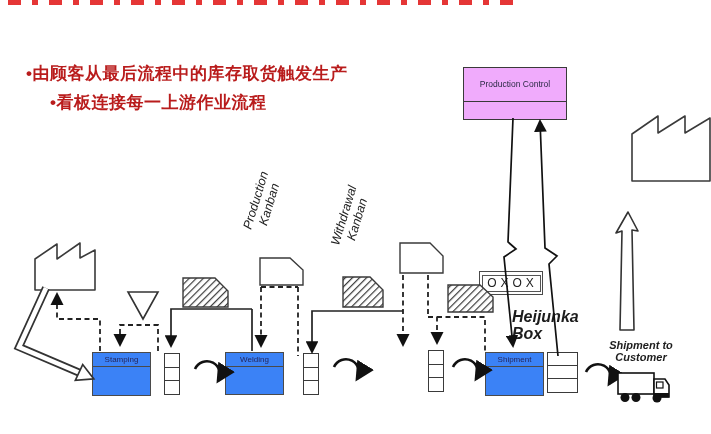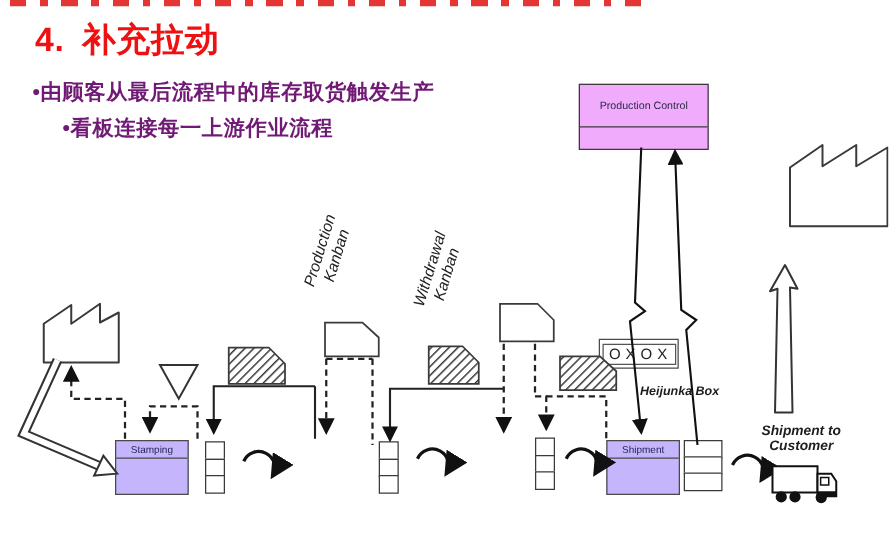--- a/index.html
+++ b/index.html
@@ -8,31 +8,31 @@
   .abs{position:absolute;}
 
   
   .red-frag{left:8px;top:0;width:512px;height:5px;
     background:repeating-linear-gradient(90deg,#e01212 0 13px,transparent 13px 24px,#e01212 24px 30px,transparent 30px 41px);
     opacity:.85;}
 
   
   .title{left:28px;top:14px;color:#ee1111;font-weight:bold;font-size:27px;letter-spacing:.5px;}
   .title .num{margin-right:14px;}
-  .bullet{left:26px;color:#701a75;font-weight:600;font-size:17px;letter-spacing:.5px;text-align:right;}
+  .bullet{left:26px;color:#b91c1c;font-weight:600;font-size:17px;letter-spacing:.5px;text-align:right;}
   .b1{top:62px;} .b2{top:91px;margin-left:24px;}
 
   
   .pc-box{left:463px;top:67px;width:102px;height:51px;border:1.5px solid #3a3a3a;background:#f0abfc;}
   .pc-box .divider{position:absolute;left:0;right:0;top:33px;border-top:1.3px solid #3a3a3a;}
   .pc-box .lbl{position:absolute;left:0;right:0;top:11px;text-align:center;
                font-size:8.5px;color:#2a2a44;}
 
   
-  .proc{border:1.5px solid #4a4a4a;background:#c4b5fd;}
+  .proc{border:1.5px solid #4a4a4a;background:#3b82f6;}
   .proc .hdr{height:13px;border-bottom:1.4px solid #4a4a4a;display:flex;align-items:center;justify-content:center;
              font-size:8px;color:#26265a;}
   .p-stamping{left:92px;top:352px;width:57px;height:42px;}
   .p-welding {left:225px;top:352px;width:57px;height:41px;}
   .p-paint   {left:365px;top:351px;width:58px;height:43px;}
   .p-assembly{left:485px;top:352px;width:57px;height:42px;}
 
   
   .stack .cell{border:1.4px solid #3a3a3a;background:#fff;margin-top:-1.4px;}
   .stack .cell:first-child{margin-top:0;}
@@ -50,52 +50,52 @@
   .oxox{left:479px;top:271px;width:62px;height:22px;border:1.6px solid #4a4a4a;background:#fff;
         display:flex;align-items:center;justify-content:center;}
   .oxox .inner{width:54px;height:15px;border:1.1px solid #555;display:flex;align-items:center;justify-content:center;
         font-size:12px;letter-spacing:4px;color:#222;padding-left:3px;}
 
   
   .rot-lbl{width:92px;text-align:center;font-style:italic;font-size:12.5px;color:#222;line-height:1.08;
            transform:rotate(-73deg);}
   .rl-prod{left:217px;top:189px;}
   .rl-withd{left:305px;top:204px;}
-  .heijunka-lbl{left:512px;top:309px;width:66px;font-weight:bold;font-style:italic;font-size:10px;
+  .heijunka-lbl{left:512px;top:309px;width:66px;font-weight:bold;font-style:italic;font-size:16px;
                 color:#1d1d1d;line-height:1.05;}
   .ship-lbl{left:594px;top:339px;width:94px;text-align:center;font-weight:bold;font-style:italic;
             font-size:11px;color:#1d1d1d;line-height:1.1;}
 
   svg.overlay{position:absolute;left:0;top:0;z-index:6;pointer-events:none;}
   .abs{z-index:2;}
 </style>
 </head>
 <body>
 
 <div class="stage">
 
   <div class="abs red-frag"></div>
 
-  <div class="abs title">
-    <span class="num">4.</span><span>补充拉动</span>
-  </div>
 
   <div class="abs bullet b1">•由顾客从最后流程中的库存取货触发生产</div>
   <div class="abs bullet b2">•看板连接每一上游作业流程</div>
 
   <div class="abs pc-box">
     <div class="lbl">Production Control</div>
     <div class="divider"></div>
   </div>
 
   <div class="abs fac-lbl lbl-supplier">Steel Supplier</div>
   <div class="abs fac-lbl lbl-customer">Customer</div>
 
   <div class="abs proc p-stamping">
     <div class="hdr">Stamping</div>
+  </div>
+  <div class="abs proc p-welding">
+    <div class="hdr">Welding</div>
   </div>
   <div class="abs proc p-assembly">
     <div class="hdr">Shipment</div>
   </div>
 
   <div class="abs stack st-narrow st1">
     <div class="cell"></div>
       <div class="cell"></div>
       <div class="cell"></div>
   </div>

